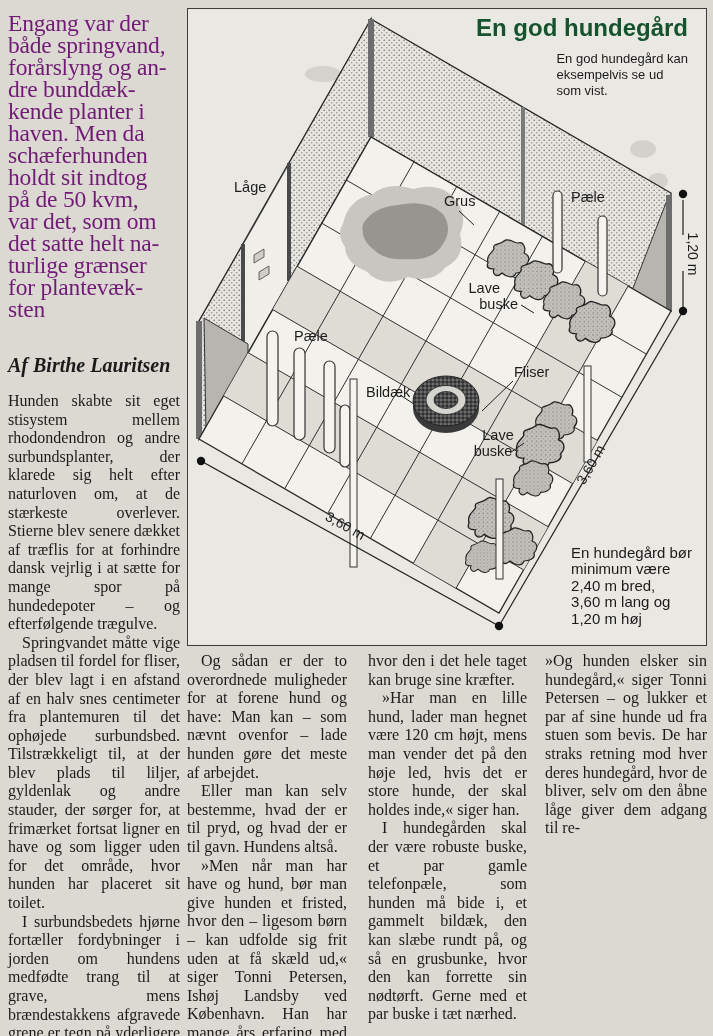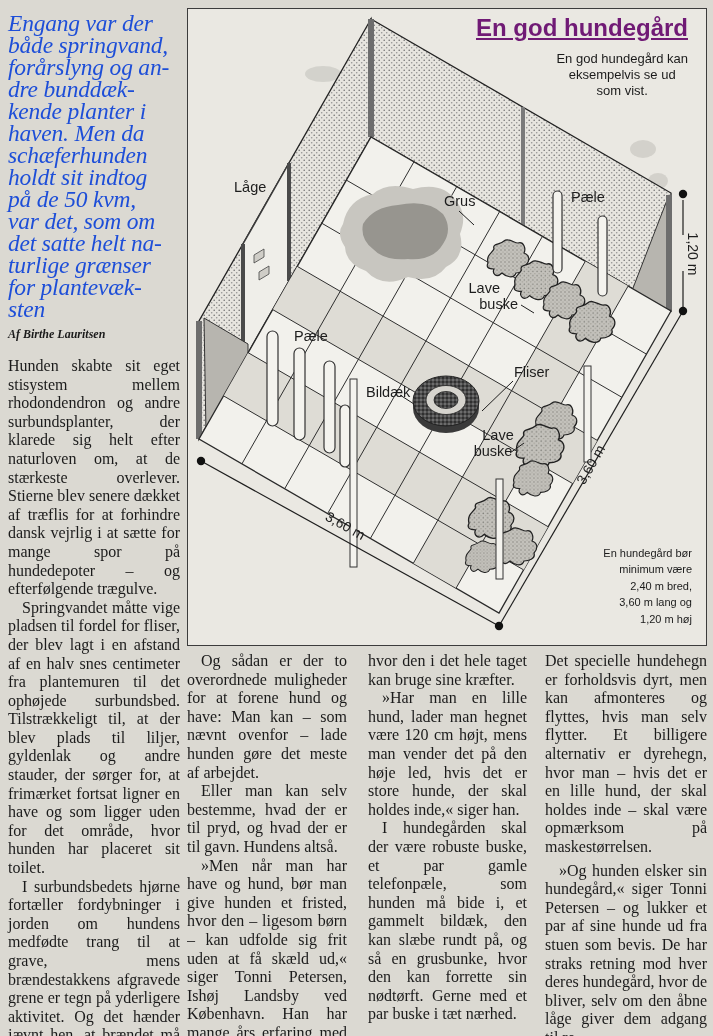--- a/index.html
+++ b/index.html
@@ -4,48 +4,47 @@
 <style>
   html,body{margin:0;padding:0;}
   body{
     width:713px;height:1036px;position:relative;overflow:hidden;
     background:#dbd9d2;color:#1b1b1b;
     font-family:"Liberation Serif", serif;
   }
   .col1{position:absolute;left:8px;top:12px;width:172px;}
   .headline{
     margin:0;font-weight:400;font-size:23.5px;line-height:22px;
-    white-space:pre-line;letter-spacing:-0.2px;color:#1d4ed8;font-style:italic;
-  }
-  .byline{margin-top:7px;font-style:italic;font-weight:700;font-size:12px;}
+    white-space:pre-line;letter-spacing:-0.2px;color:#701a75;
+  }
+  .byline{margin-top:34px;font-style:italic;font-weight:700;font-size:20px;}
   .bodytext{margin-top:15px;}
   .bodytext p, .bcol p{
     margin:0;font-size:16px;line-height:18.6px;text-align:justify;
     text-indent:14px;
   }
   .cont p:first-child{text-indent:0;}
   .spaced p + p{margin-top:5px;}
   .box{
     position:absolute;left:187px;top:8px;width:518px;height:636px;
     border:1.5px solid #3c3c3c;background:#eae8e2;box-sizing:content-box;
   }
   .diagram-svg{position:absolute;left:0;top:0;width:518px;height:636px;}
   .box-title{
     position:absolute;top:5px;right:18px;
     font-family:"Liberation Sans", sans-serif;font-weight:700;font-size:24px;
-    color:#701a75;
-    text-decoration:underline;
+    color:#14532d;
   }
   .box-caption{
-    position:absolute;top:42px;right:18px;text-align:center;white-space:pre-line;
+    position:absolute;top:42px;right:18px;text-align:left;white-space:pre-line;
     font-family:"Liberation Sans", sans-serif;font-size:13px;line-height:16px;
   }
   .box-note{
-    position:absolute;bottom:18px;right:14px;text-align:right;white-space:pre-line;
-    font-family:"Liberation Sans", sans-serif;font-size:11px;line-height:16.5px;
+    position:absolute;bottom:18px;right:14px;white-space:pre-line;
+    font-family:"Liberation Sans", sans-serif;font-size:15px;line-height:16.5px;
   }
   .bcol{position:absolute;top:652px;height:384px;overflow:hidden;}
   #bcol2{left:187px;width:160px;}
   #bcol3{left:368px;width:159px;}
   #bcol4{left:545px;width:162px;}
   .diagram-label{font-family:"Liberation Sans", sans-serif;font-size:14.5px;fill:#1d1d1d;}
   .dim-label{font-family:"Liberation Sans", sans-serif;font-size:14px;fill:#1d1d1d;}
 </style>
 </head>
 <body>
@@ -238,17 +237,16 @@
       <p>Og sådan er der to overordnede muligheder for at forene hund og have: Man kan – som nævnt ovenfor – lade hunden gøre det meste af arbejdet.</p>
       <p>Eller man kan selv bestemme, hvad der er til pryd, og hvad der er til gavn. Hundens altså.</p>
       <p>»Men når man har have og hund, bør man give hunden et fristed, hvor den – ligesom børn – kan udfolde sig frit uden at få skæld ud,« siger Tonni Petersen, Ishøj Landsby ved København. Han har mange års erfaring med hunde, dels gennem sin rottweiler-kennel, dels gennem sit Dog-Hotel.</p>
     </div>
   <div class="bcol cont" id="bcol3">
       <p>hvor den i det hele taget kan bruge sine kræfter.</p>
       <p>»Har man en lille hund, lader man hegnet være 120 cm højt, mens man vender det på den høje led, hvis det er store hunde, der skal holdes inde,« siger han.</p>
       <p>I hundegården skal der være robuste buske, et par gamle telefonpæle, som hunden må bide i, et gammelt bildæk, den kan slæbe rundt på, og så en grusbunke, hvor den kan forrette sin nødtørft. Gerne med et par buske i tæt nærhed.</p>
     </div>
   <div class="bcol cont spaced" id="bcol4">
-      <p>Det specielle hundehegn er forholdsvis dyrt, men kan afmonteres og flyttes, hvis man selv flytter. Et billigere alternativ er dyrehegn, hvor man – hvis det er en lille hund, der skal holdes inde – skal være opmærksom på maskestørrelsen.</p>
       <p>»Og hunden elsker sin hundegård,« siger Tonni Petersen – og lukker et par af sine hunde ud fra stuen som bevis. De har straks retning mod hver deres hundegård, hvor de bliver, selv om den åbne låge giver dem adgang til re-</p>
     </div>
 
 </div>
 
 </body></html>

